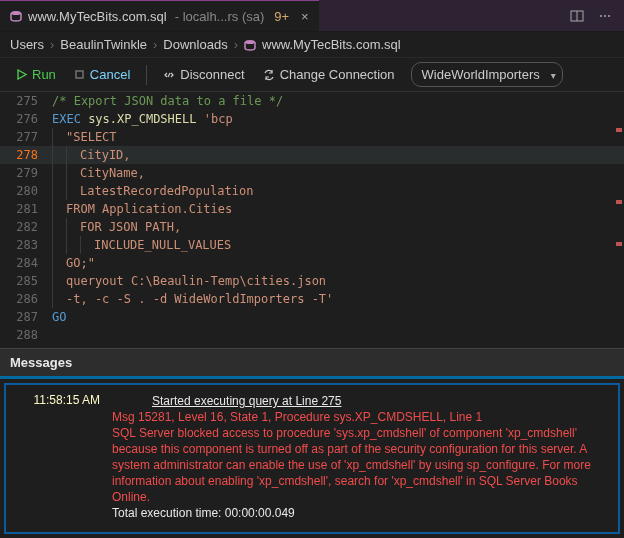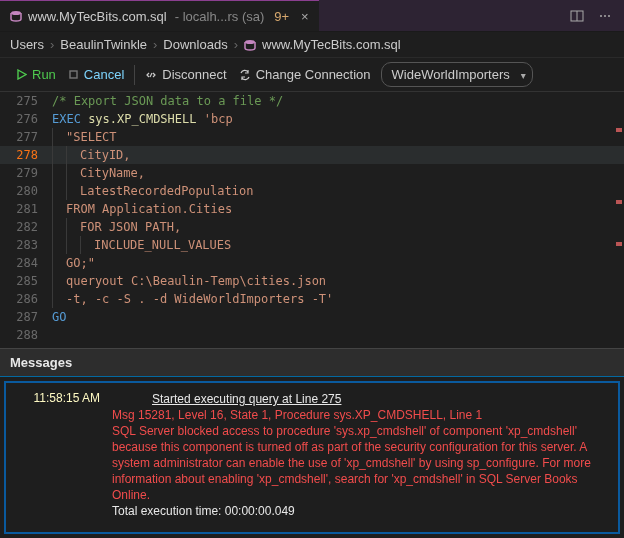--- a/index.html
+++ b/index.html
@@ -34,21 +34,21 @@
   .breadcrumb {
     height: 26px; display: flex; align-items: center;
     gap: 6px; padding: 0 10px; color: #cccccc;
     background: #1e1e1e;
     border-bottom: 1px solid #2a2a2a;
   }
   .breadcrumb .sep { color: #666; }
   .breadcrumb .db-icon { color: #c586c0; }
   .toolbar {
     height: 34px; display: flex; align-items: center;
-    padding: 0 10px;
+    gap: 6px; padding: 0 10px;
     background: #1e1e1e;
     border-bottom: 1px solid #333;
   }
   .tb-btn {
     display: flex; align-items: center; gap: 5px;
     padding: 3px 6px; color: #cccccc; cursor: pointer;
     border-radius: 3px;
   }
   .tb-btn.run { color: #4ec94e; }
   .tb-btn.cancel { color: #7dd3fc; }
@@ -87,21 +87,21 @@
     display: inline-block; width: 14px; height: 18px;
     vertical-align: top;
   }
   .editor .marks {
     position: absolute; right: 2px; top: 0; bottom: 0; width: 6px;
   }
   .editor .marks div { width: 6px; height: 4px; background: #b55; position: absolute; right: 0; }
   .messages-header {
     background: #2d2d2d; color: #e8e8e8; font-weight: 600;
     padding: 6px 10px; border-top: 1px solid #444;
-    border-bottom: 1px solid #0369a1;
+    border-bottom: 3px solid #0369a1;
   }
   .messages-body {
     flex: 1; background: #1e1e1e;
     border: 2px solid #0a5a9e; margin: 4px;
     padding: 8px; overflow: hidden;
     font-size: 12px;
   }
   .msg-row { display: flex; gap: 12px; }
   .msg-time { width: 86px; color: #fef9c3; flex: 0 0 auto; text-align: right; }
   .msg-text { flex: 1; color: #e8e8e8; line-height: 16px; }

